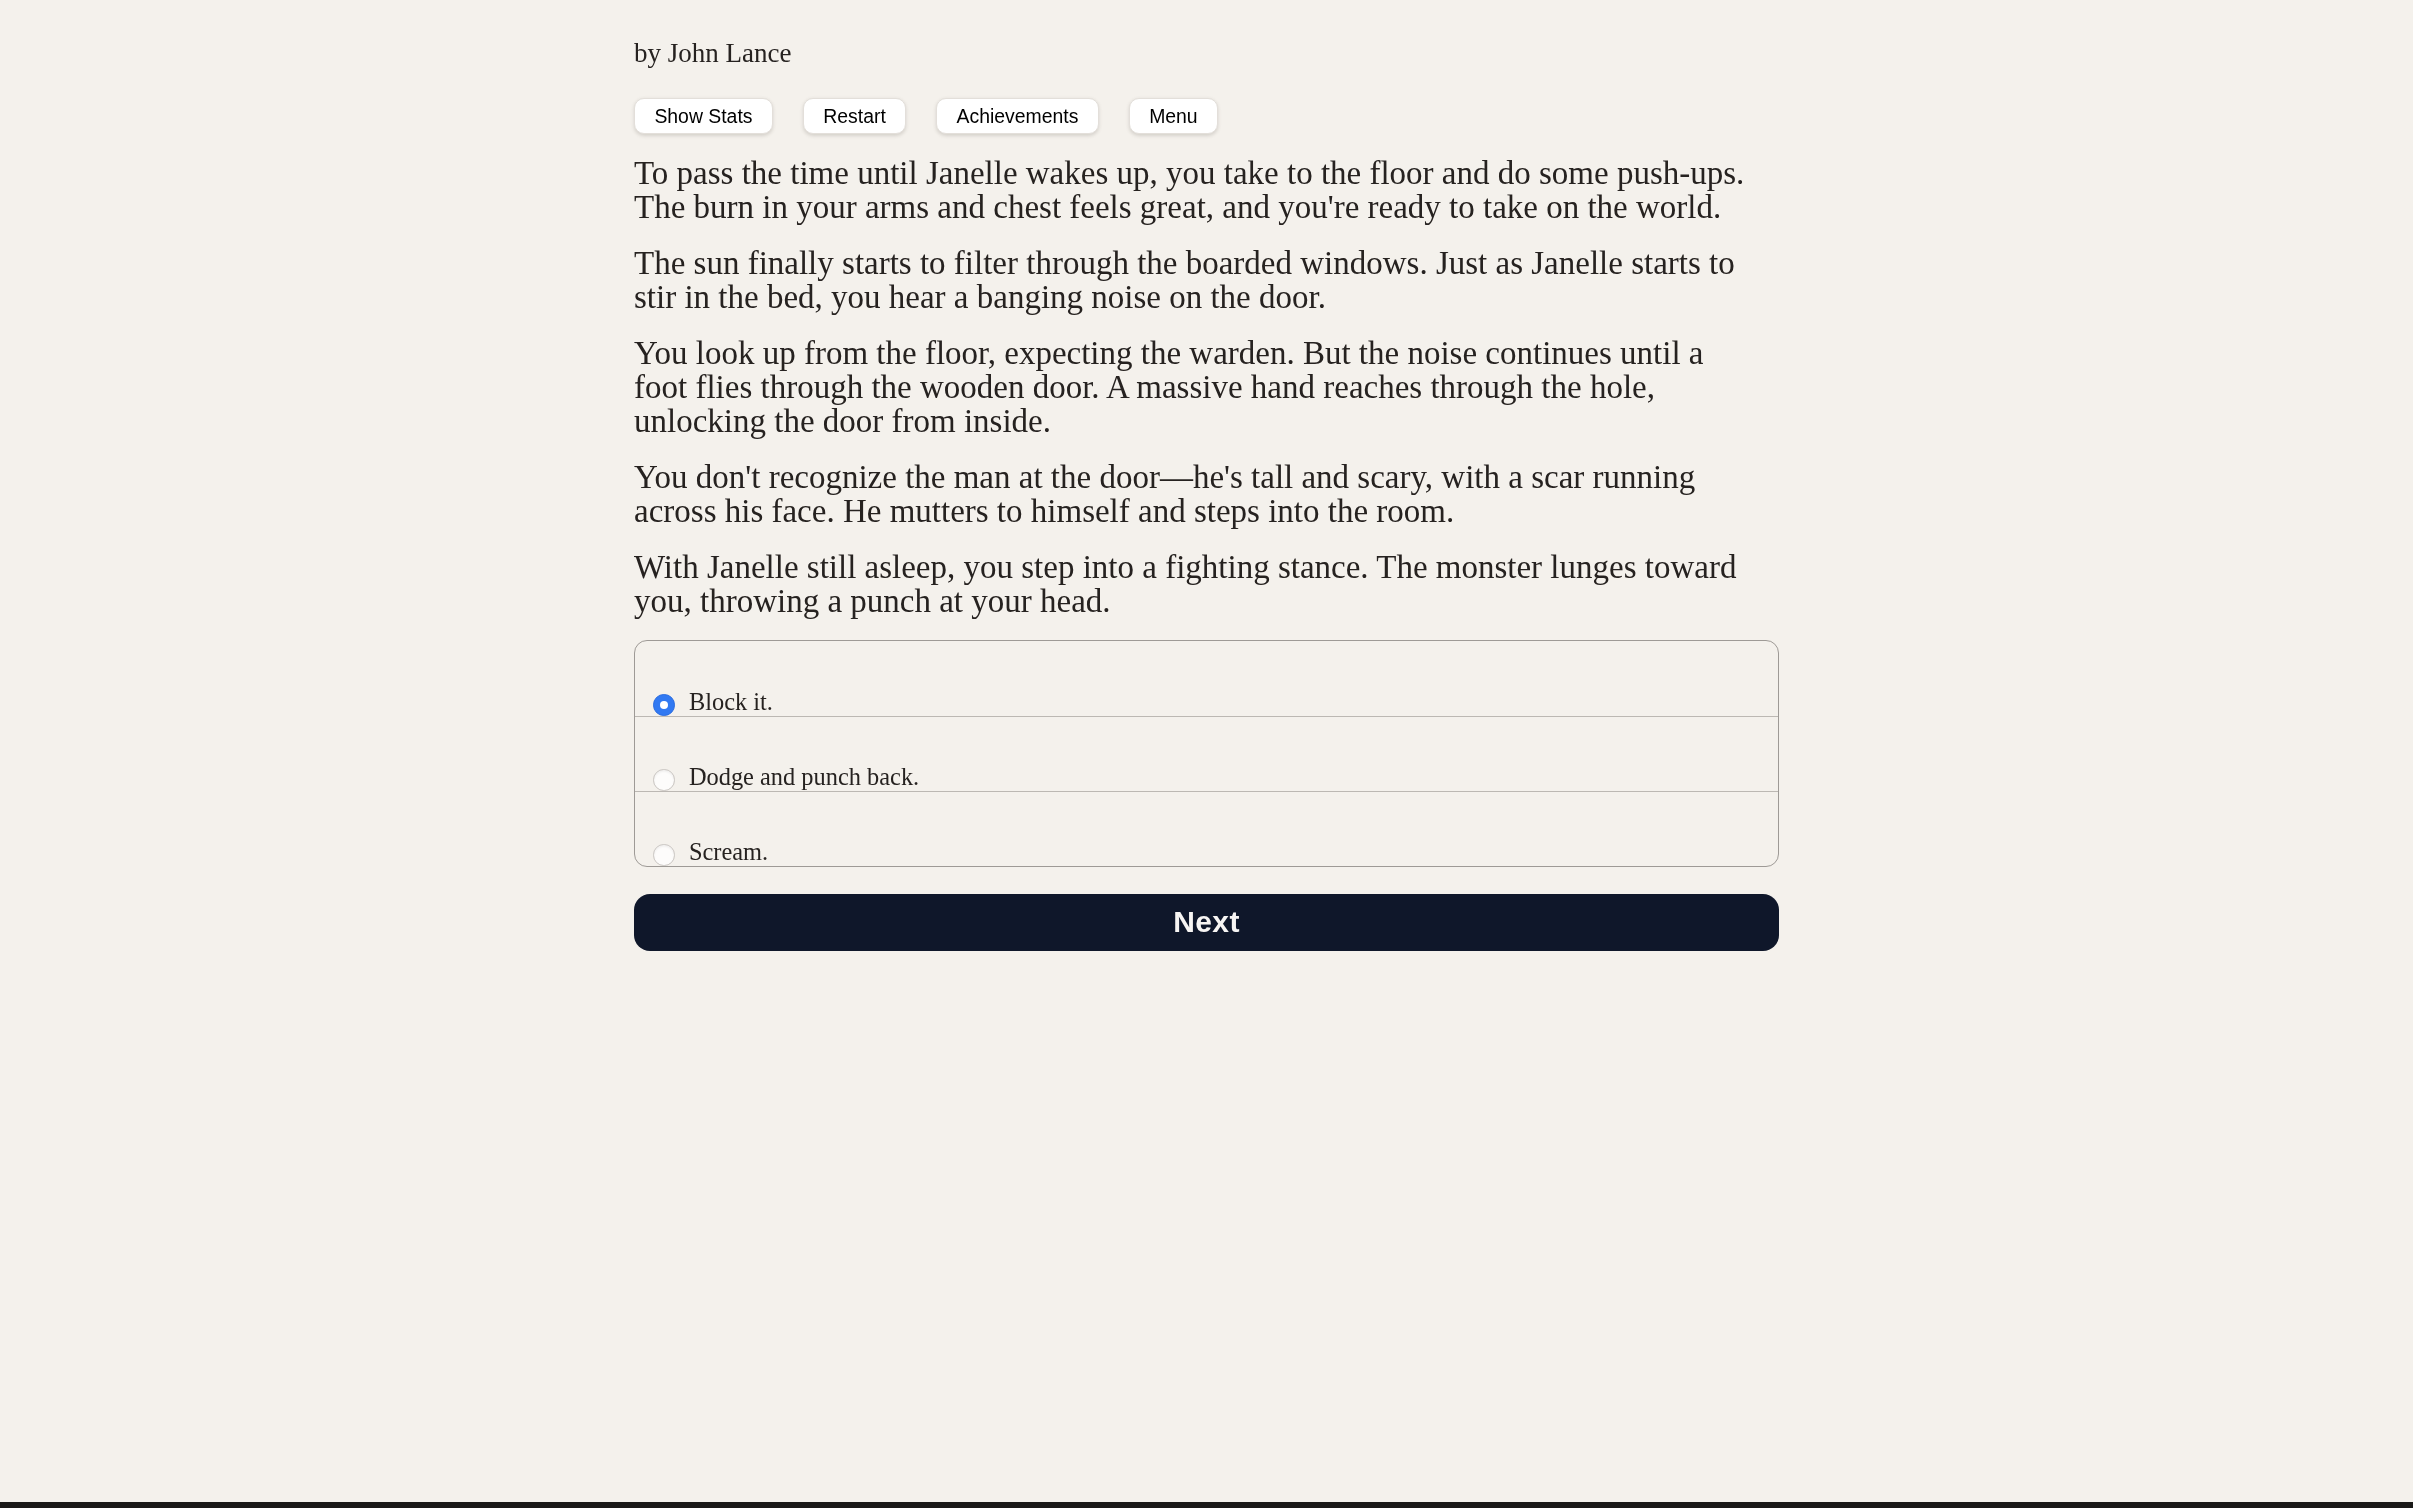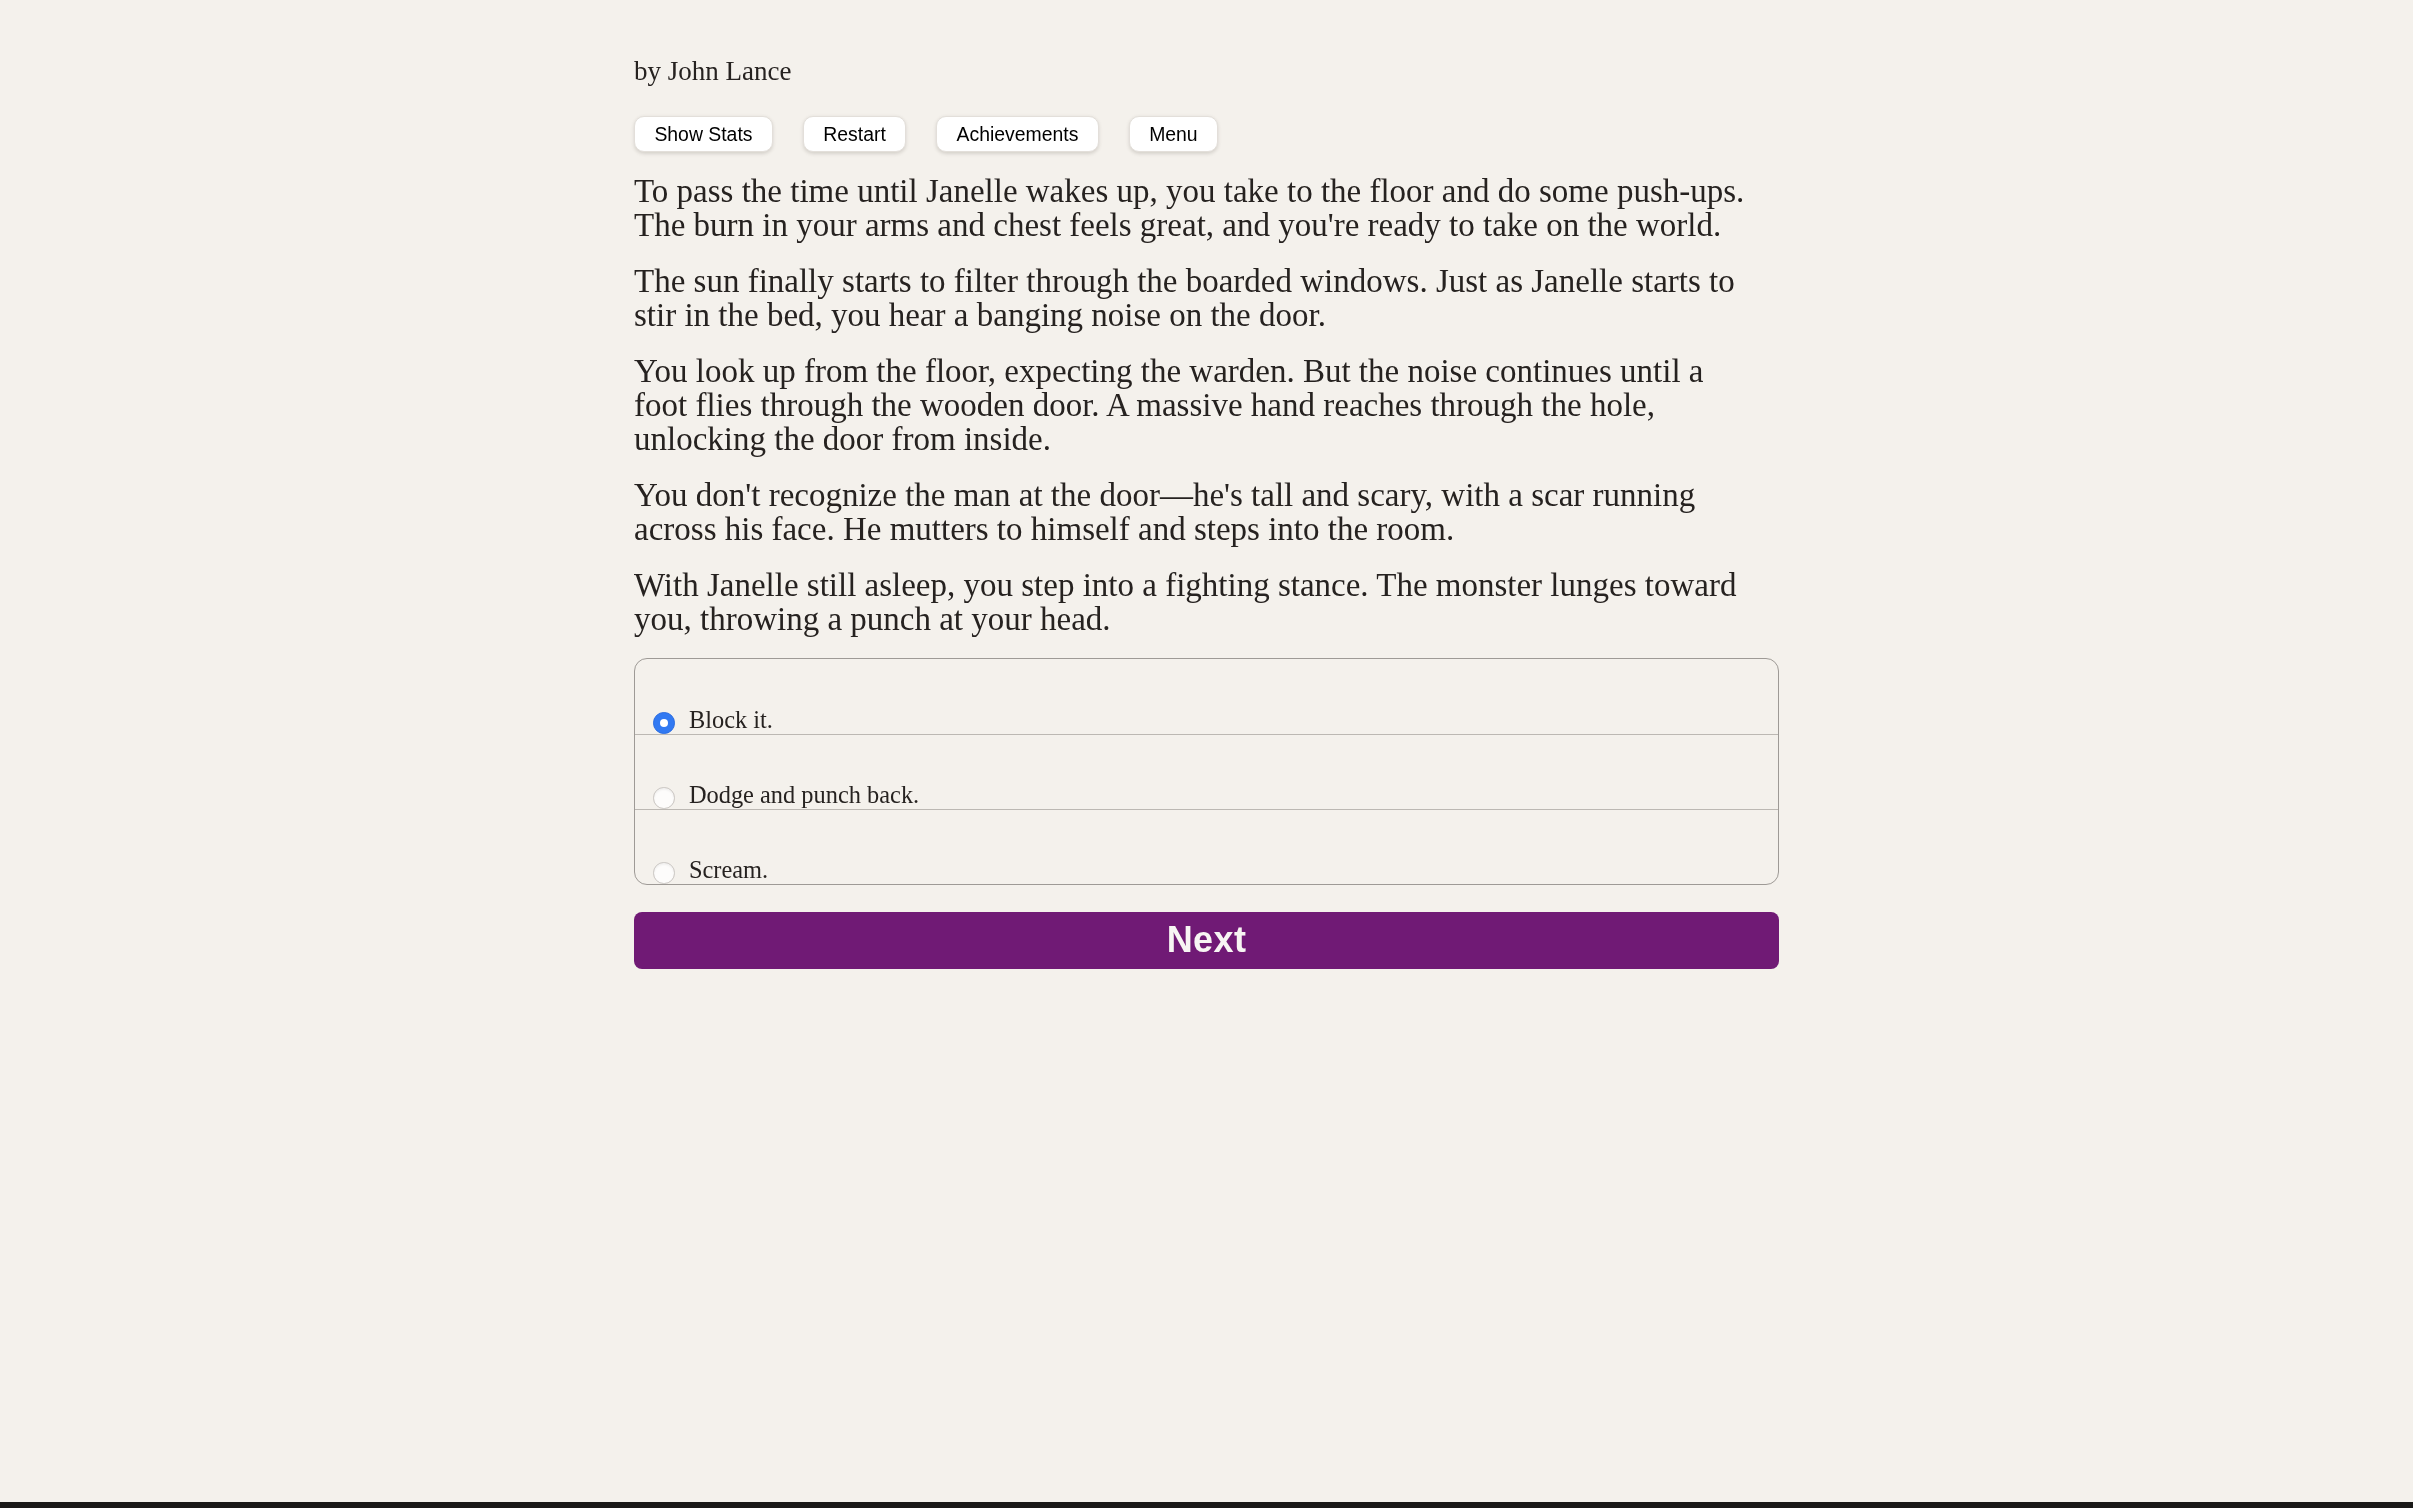--- a/index.html
+++ b/index.html
@@ -20,21 +20,21 @@
     padding-top: 26px;
   }
   h1.page-title {
     margin: 0;
     font-size: 36px;
     line-height: 46px;
     font-weight: 400;
     letter-spacing: 0.4px;
   }
   .byline {
-    margin-top: 28px;
+    margin-top: 10px;
     font-size: 27px;
     line-height: 34px;
   }
   .toolbar {
     margin-top: 28px;
     display: flex;
     gap: 30px;
     align-items: center;
   }
   .toolbar button {
@@ -97,26 +97,26 @@
   }
   .choice-label {
     font-size: 24.4px;
     line-height: 29px;
   }
   .next-button {
     margin-top: 27px;
     width: 100%;
     height: 57px;
     border: none;
-    border-radius: 8px;
-    background: #701a75;
+    border-radius: 16px;
+    background: #0f172a;
     color: #f7f5f3;
     font-family: "Liberation Sans", "DejaVu Sans", sans-serif;
     font-weight: bold;
-    font-size: 36px;
+    font-size: 30px;
     letter-spacing: 0.4px;
     display: flex;
     align-items: center;
     justify-content: center;
     cursor: pointer;
   }
   .bottom-strip {
     position: absolute;
     left: 0; bottom: 0;
     width: 100%; height: 5.7px;

